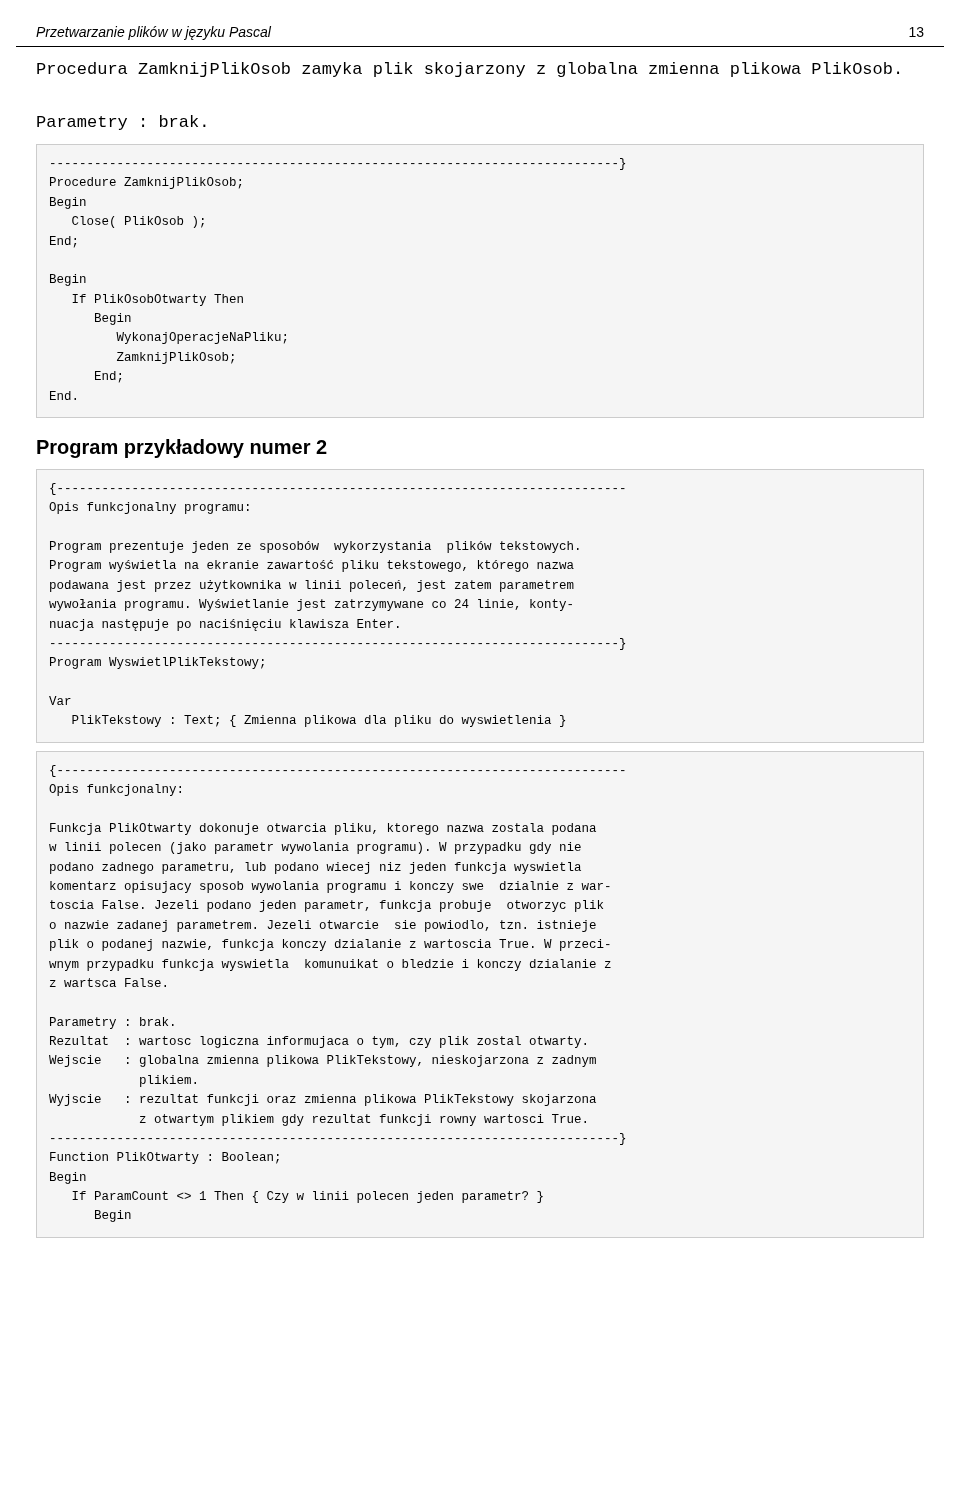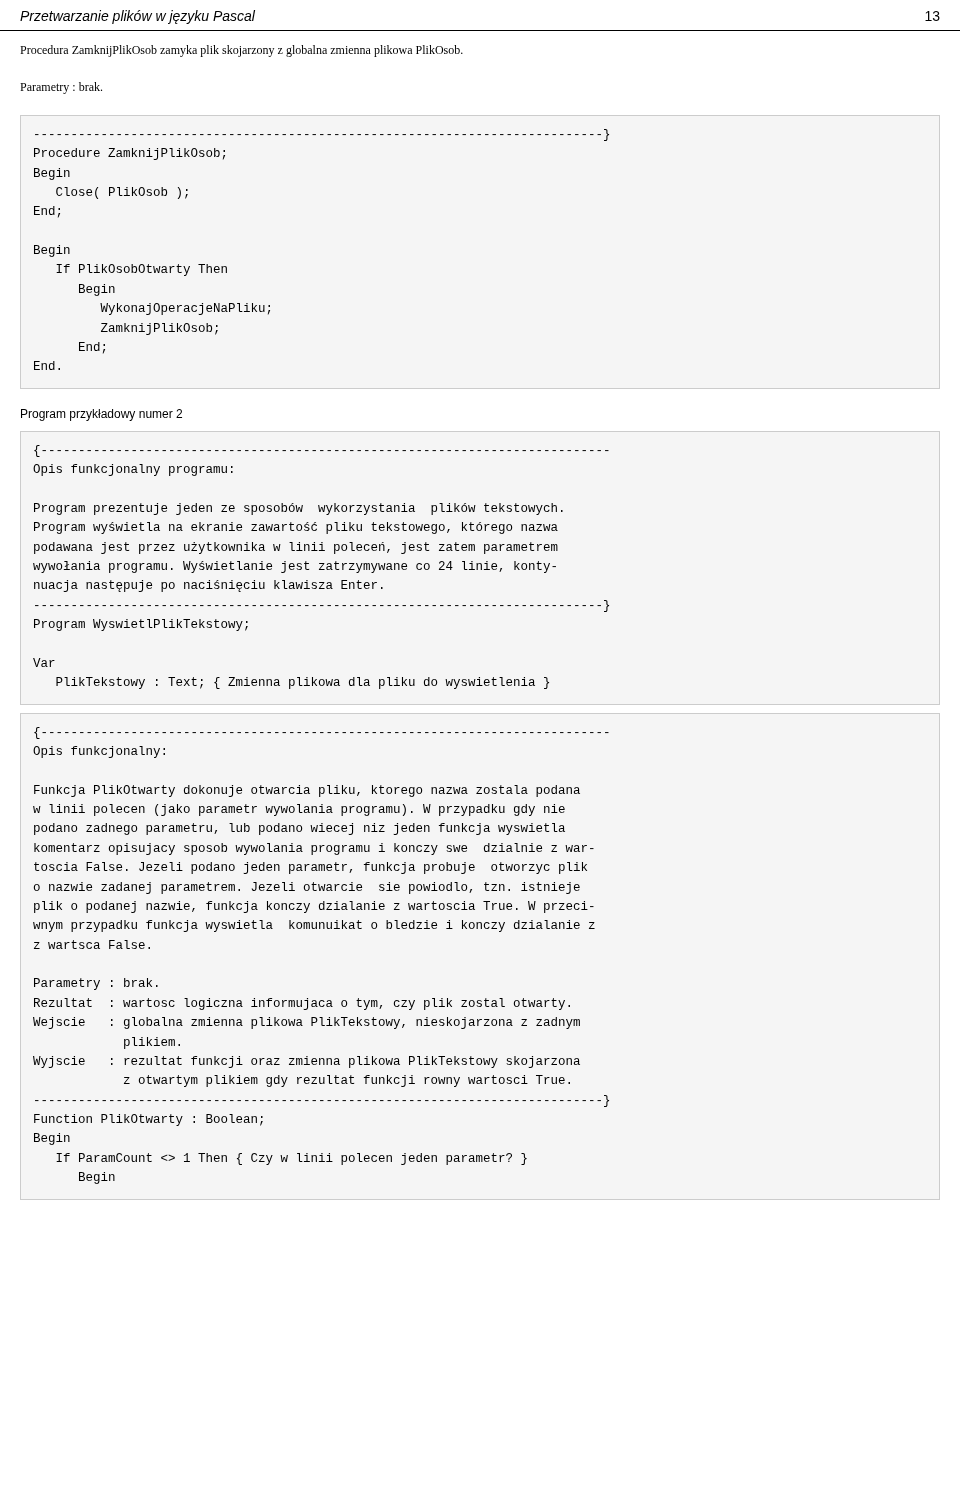--- a/index.html
+++ b/index.html
@@ -12,21 +12,21 @@
       background: #ffffff;
       font-family: 'Courier New', Courier, monospace;
       font-size: 13px;
       color: #000000;
       width: 960px;
       min-height: 1498px;
     }
 
     .page-container {
       width: 960px;
-      padding: 0;
+      padding: 16px;
       position: relative;
     }
 
     .page-header {
       display: flex;
       justify-content: space-between;
       align-items: center;
       padding: 8px 20px 6px 20px;
       border-bottom: 1px solid #000;
       font-family: Arial, Helvetica, sans-serif;
@@ -53,30 +53,30 @@
       margin: 8px 0;
       font-family: 'Courier New', Courier, monospace;
       font-size: 12.5px;
       line-height: 1.55;
       white-space: pre;
       overflow-x: auto;
     }
 
     .section-heading {
       font-family: Arial, Helvetica, sans-serif;
-      font-size: 12px;
-      font-weight: normal;
+      font-size: 20px;
+      font-weight: bold;
       margin: 18px 0 10px 0;
     }
 
     .prose-block {
-      font-family: Liberation Serif, serif;
-      font-size: 12px;
+      font-family: Liberation Mono, monospace;
+      font-size: 17px;
       line-height: 1.55;
-      margin-bottom: 18px;
+      margin-bottom: 8px;
     }
 
     .comment-block {
       background: #f5f5f5;
       border: 1px solid #cccccc;
       padding: 10px 12px;
       margin: 8px 0;
       font-family: 'Courier New', Courier, monospace;
       font-size: 12.5px;
       line-height: 1.55;

